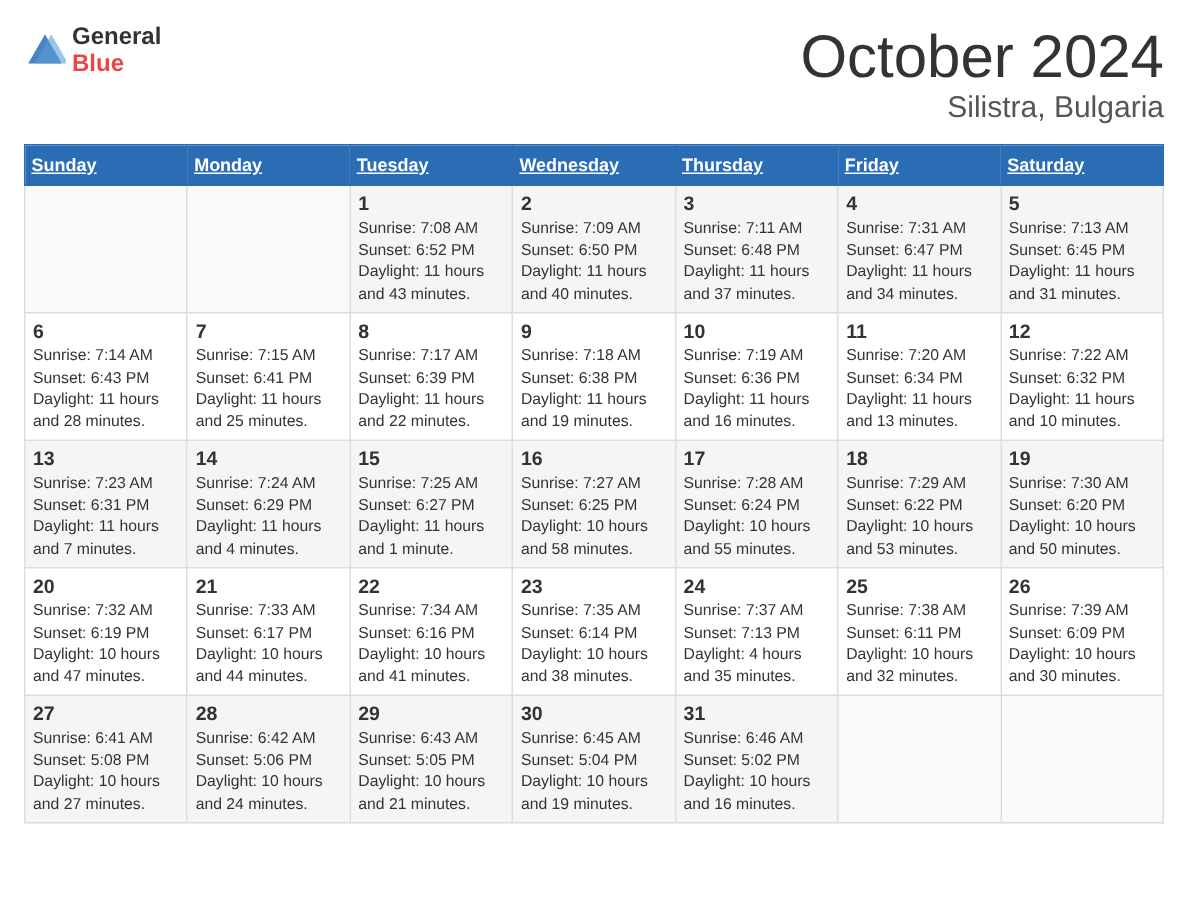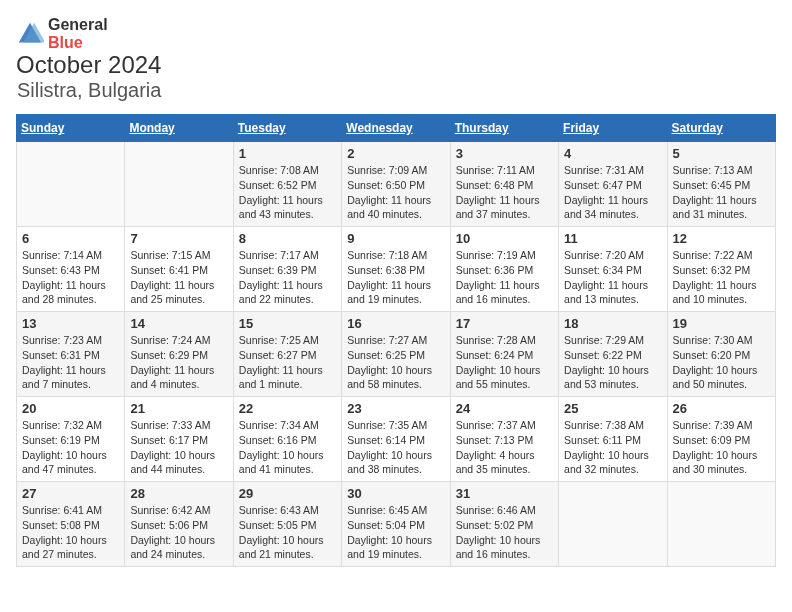--- a/index.html
+++ b/index.html
@@ -8,21 +8,20 @@
       background: #fff;
       width: 792px;
       min-height: 612px;
       padding: 16px;
     }
     .header {
       display: flex;
       justify-content: space-between;
       align-items: flex-start;
       margin-bottom: 12px;
-      flex-direction: column;
     }
     .logo {
       display: flex;
       align-items: center;
       gap: 4px;
     }
     .logo-text {
       display: flex;
       flex-direction: column;
       line-height: 1.1;
@@ -38,21 +37,21 @@
       color: #ef4444;
     }
     .logo-icon {
       width: 28px;
       height: 28px;
     }
     .title-area {
       text-align: right;
     }
     .month-year {
-      font-size: 24px;
+      font-size: 40px;
       color: #333;
       font-weight: normal;
     }
     .location {
       font-size: 20px;
       color: #555;
     }
     .calendar {
       width: 100%;
       border-collapse: collapse;

